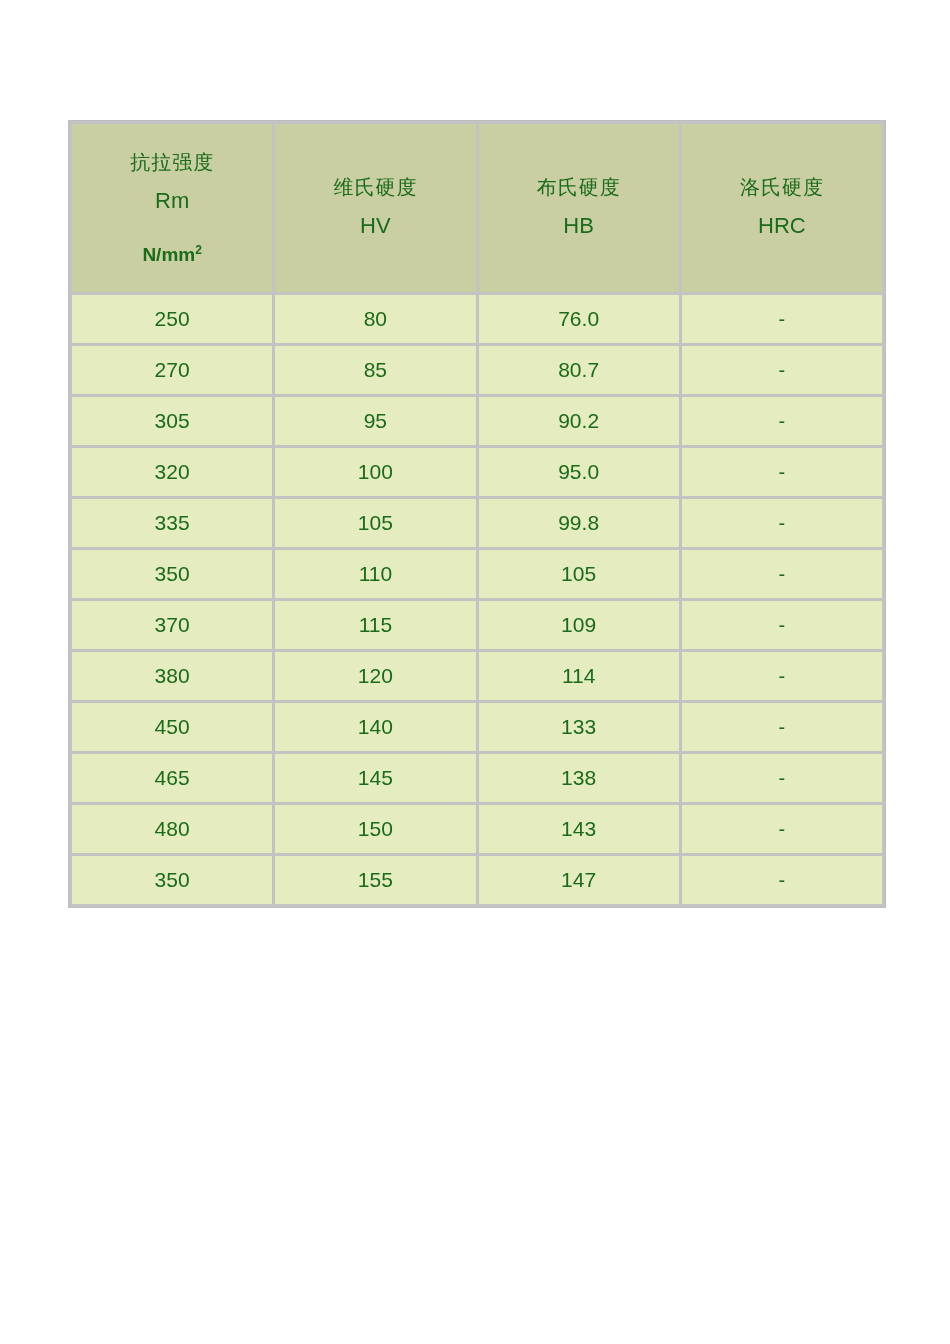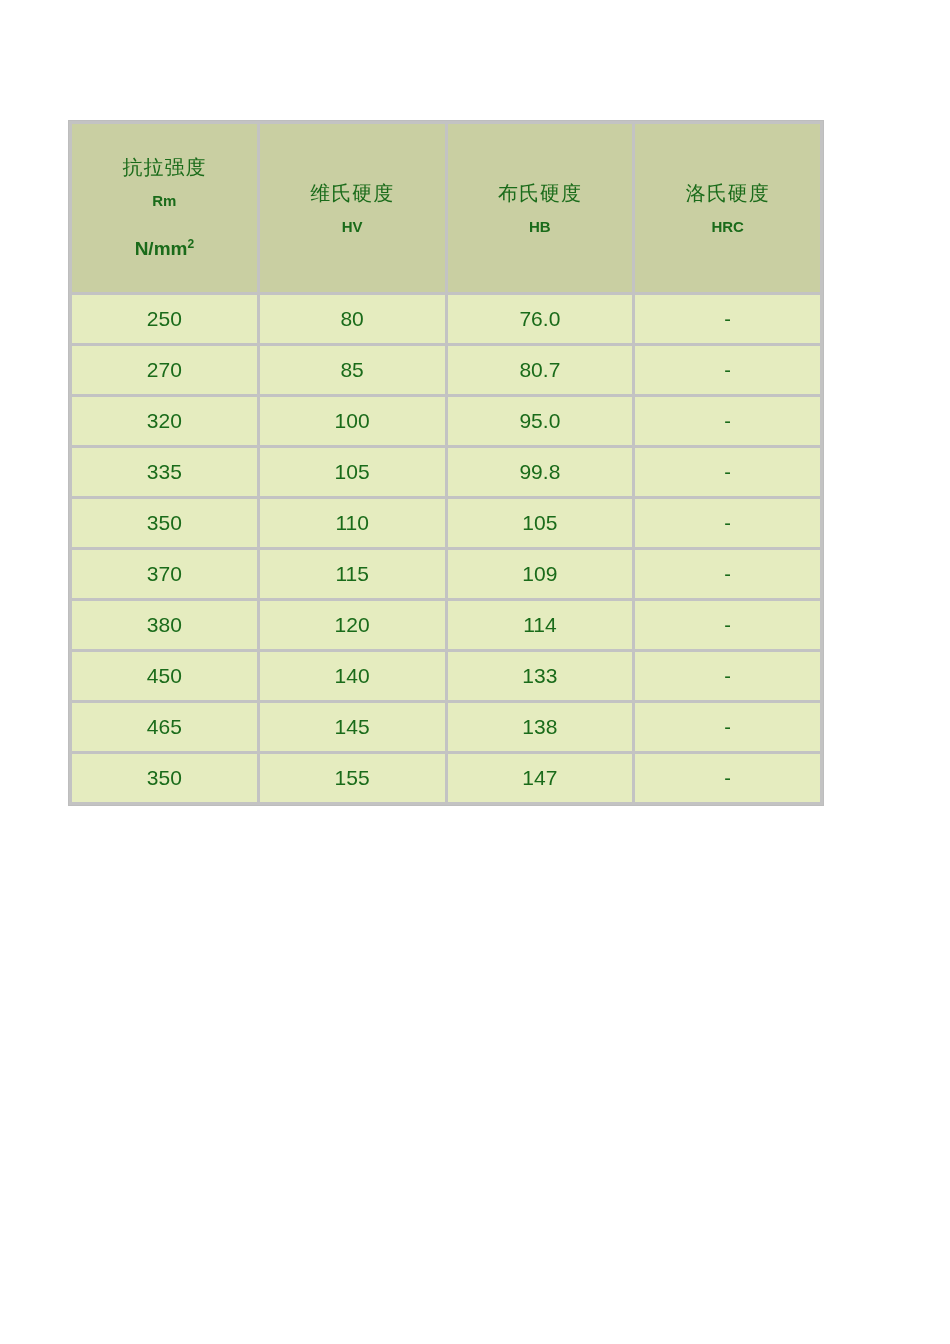--- a/index.html
+++ b/index.html
@@ -19,21 +19,21 @@
     height: 1344px;
     background: #ffffff;
   }
   .table-wrap {
     position: absolute;
     left: 68px;
     top: 120px;
     width: 818px;
   }
   table.hardness {
-    width: 756px;
+    width: 818px;
     border-collapse: separate;
     border-spacing: 3px;
     background: #c3c3c3;
     table-layout: fixed;
     border: 1px solid #bdbdbd;
   }
   table.hardness col { width: 25%; }
 
   th.hcell {
     background: #c9cfa2;
@@ -47,22 +47,22 @@
     border: none;
   }
   .hdr-cn {
     font-family: "DejaVu Sans", "Liberation Sans", sans-serif;
     font-size: 20px;
     letter-spacing: 1px;
     display: block;
     margin-bottom: 6px;
   }
   .hdr-ab {
-    font-size: 15px;
-    font-weight: bold;
+    font-size: 22px;
+    font-weight: normal;
     display: block;
   }
   .hdr-unit {
     font-size: 19px;
     font-weight: bold;
     display: block;
     margin-top: 22px;
   }
   .hdr-unit sup {
     font-size: 12px;
@@ -121,20 +121,26 @@
             <td class="dcell">76.0</td>
             <td class="dcell dash">-</td>
           </tr>
           <tr>
             <td class="dcell">270</td>
             <td class="dcell">85</td>
             <td class="dcell">80.7</td>
             <td class="dcell dash">-</td>
           </tr>
           <tr>
+            <td class="dcell">305</td>
+            <td class="dcell">95</td>
+            <td class="dcell">90.2</td>
+            <td class="dcell dash">-</td>
+          </tr>
+          <tr>
             <td class="dcell">320</td>
             <td class="dcell">100</td>
             <td class="dcell">95.0</td>
             <td class="dcell dash">-</td>
           </tr>
           <tr>
             <td class="dcell">335</td>
             <td class="dcell">105</td>
             <td class="dcell">99.8</td>
             <td class="dcell dash">-</td>
@@ -163,20 +169,26 @@
             <td class="dcell">133</td>
             <td class="dcell dash">-</td>
           </tr>
           <tr>
             <td class="dcell">465</td>
             <td class="dcell">145</td>
             <td class="dcell">138</td>
             <td class="dcell dash">-</td>
           </tr>
           <tr>
+            <td class="dcell">480</td>
+            <td class="dcell">150</td>
+            <td class="dcell">143</td>
+            <td class="dcell dash">-</td>
+          </tr>
+          <tr>
             <td class="dcell">350</td>
             <td class="dcell">155</td>
             <td class="dcell">147</td>
             <td class="dcell dash">-</td>
           </tr>
         </tbody>
     </table>
   </div>
 </div>
 

